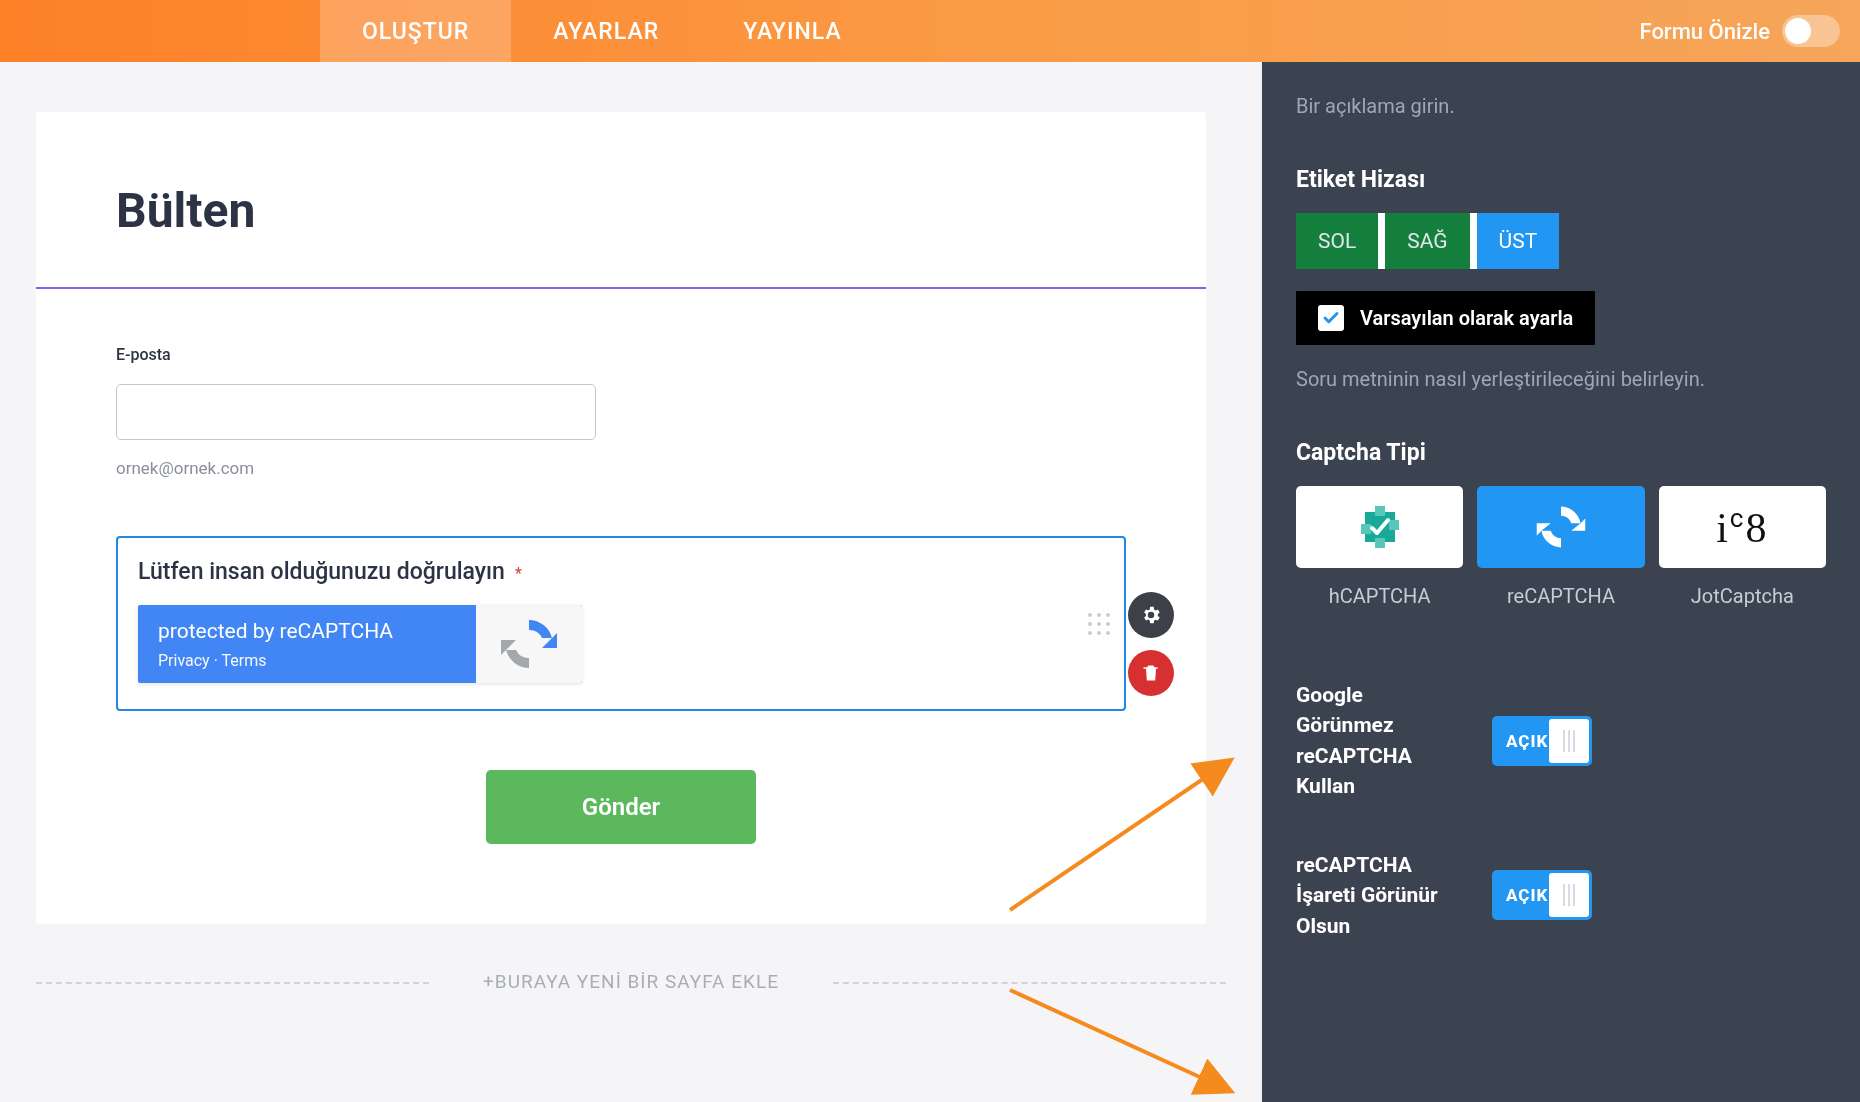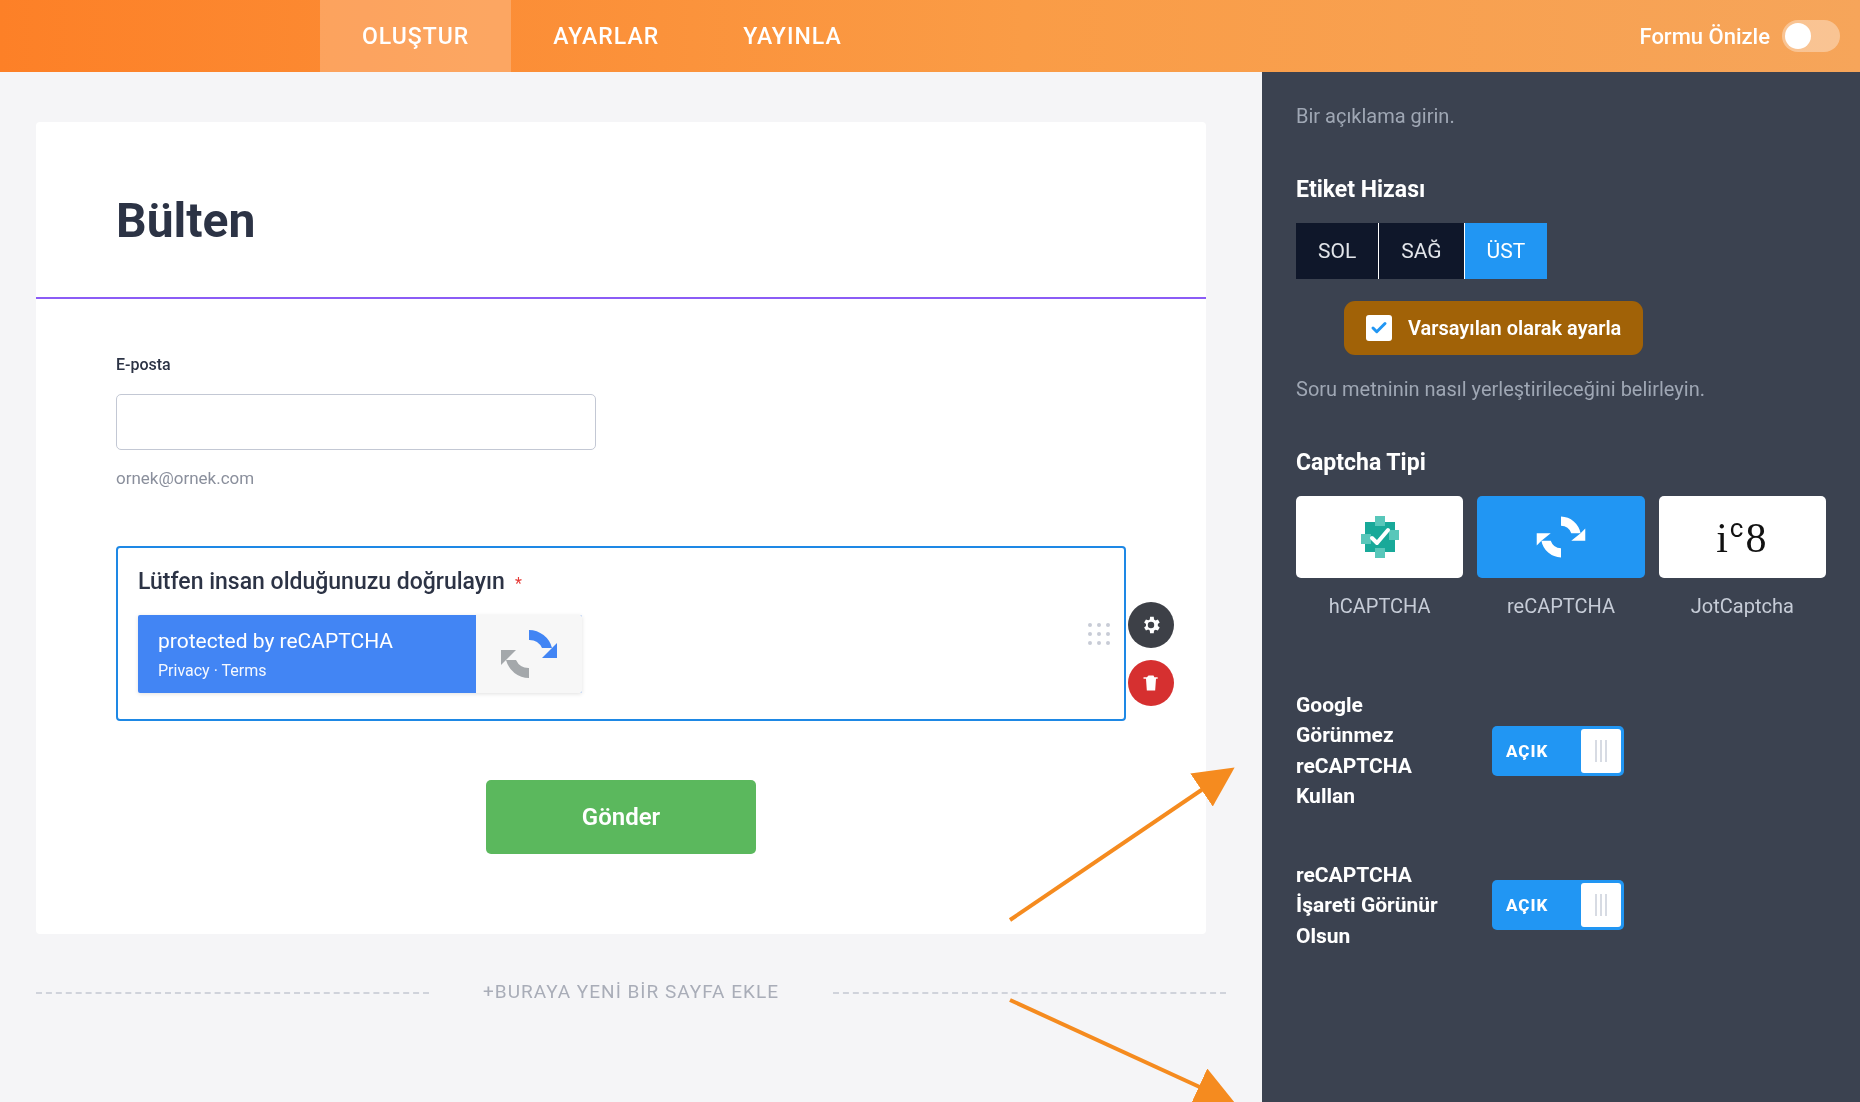--- a/index.html
+++ b/index.html
@@ -1,19 +1,19 @@
 <!DOCTYPE html>
 <html><head>
 <meta charset="utf-8">
 <style>
   * { box-sizing: border-box; margin: 0; padding: 0; font-family: -apple-system, BlinkMacSystemFont, "Segoe UI", Roboto, Helvetica, Arial, sans-serif; }
   body { background: #f5f5f7; width: 1860px; height: 1102px; overflow: hidden; }
 
   .topbar {
-    height: 72px;
+    height: 62px;
     background: linear-gradient(90deg, #fd8027 0%, #fa9c46 55%, #f6a55a 100%);
     display: flex;
     align-items: center;
     padding: 0 20px 0 320px;
     position: relative;
   }
   .tabs { display: flex; align-items: stretch; height: 100%; }
   .tab {
     color: #fff;
     font-size: 23px;
@@ -178,40 +178,39 @@
   }
   .panel .hint { color: #9fa7b4; font-size: 20px; margin-bottom: 48px; }
   .panel h3 { color: #fff; font-size: 23px; font-weight: 700; margin-bottom: 20px; }
 
   .seg {
     display: inline-flex;
     border-radius: 3px;
     overflow: visible;
   }
   .seg-btn {
-    background: #0f172a;
+    background: #15803d;
     color: #e2e5ea;
     font-size: 21px;
     padding: 16px 22px;
     cursor: pointer;
-    border-right: 1px solid #ffffff;
+    border-right: 7px solid #ffffff;
   }
   .seg-btn:last-child { border-right: none; }
   .seg-btn.active { background: #2196f3; color: #fff; }
 
   .checkbox-row {
     margin-top: 22px;
-    background: #a16207;
-    border-radius: 11px;
+    background: #000000;
+    border-radius: 1px;
     display: inline-flex;
     align-items: center;
     gap: 16px;
     padding: 14px 22px;
     cursor: pointer;
-    margin-left: 48px;
   }
   .chk {
     width: 26px; height: 26px; background: #fff; border-radius: 3px;
     display: flex; align-items: center; justify-content: center;
   }
   .checkbox-row span.lbl { color: #fff; font-size: 20px; font-weight: 600; }
 
   .sub-hint { color: #9fa7b4; font-size: 20px; margin-top: 22px; margin-bottom: 48px; }
 
   .ctype-row { display: flex; gap: 14px; margin-bottom: 16px; }
@@ -228,21 +227,21 @@
   .switch-row {
     display: flex; align-items: center;
     gap: 36px;
     margin-top: 72px;
   }
   .switch-label {
     color: #fff; font-size: 21px; font-weight: 700;
     max-width: 160px; line-height: 1.45;
   }
   .switch {
-    width: 132px; height: 50px; border-radius: 5px;
+    width: 100px; height: 50px; border-radius: 5px;
     background: #2196f3;
     display: flex; align-items: center;
     position: relative;
     cursor: pointer;
     padding-left: 14px;
     text-align: right;
   }
   .switch .state { color: #fff; font-weight: 800; font-size: 17px; letter-spacing: 1px; }
   .switch .knob {
     position: absolute; right: 3px; top: 3px; bottom: 3px;

